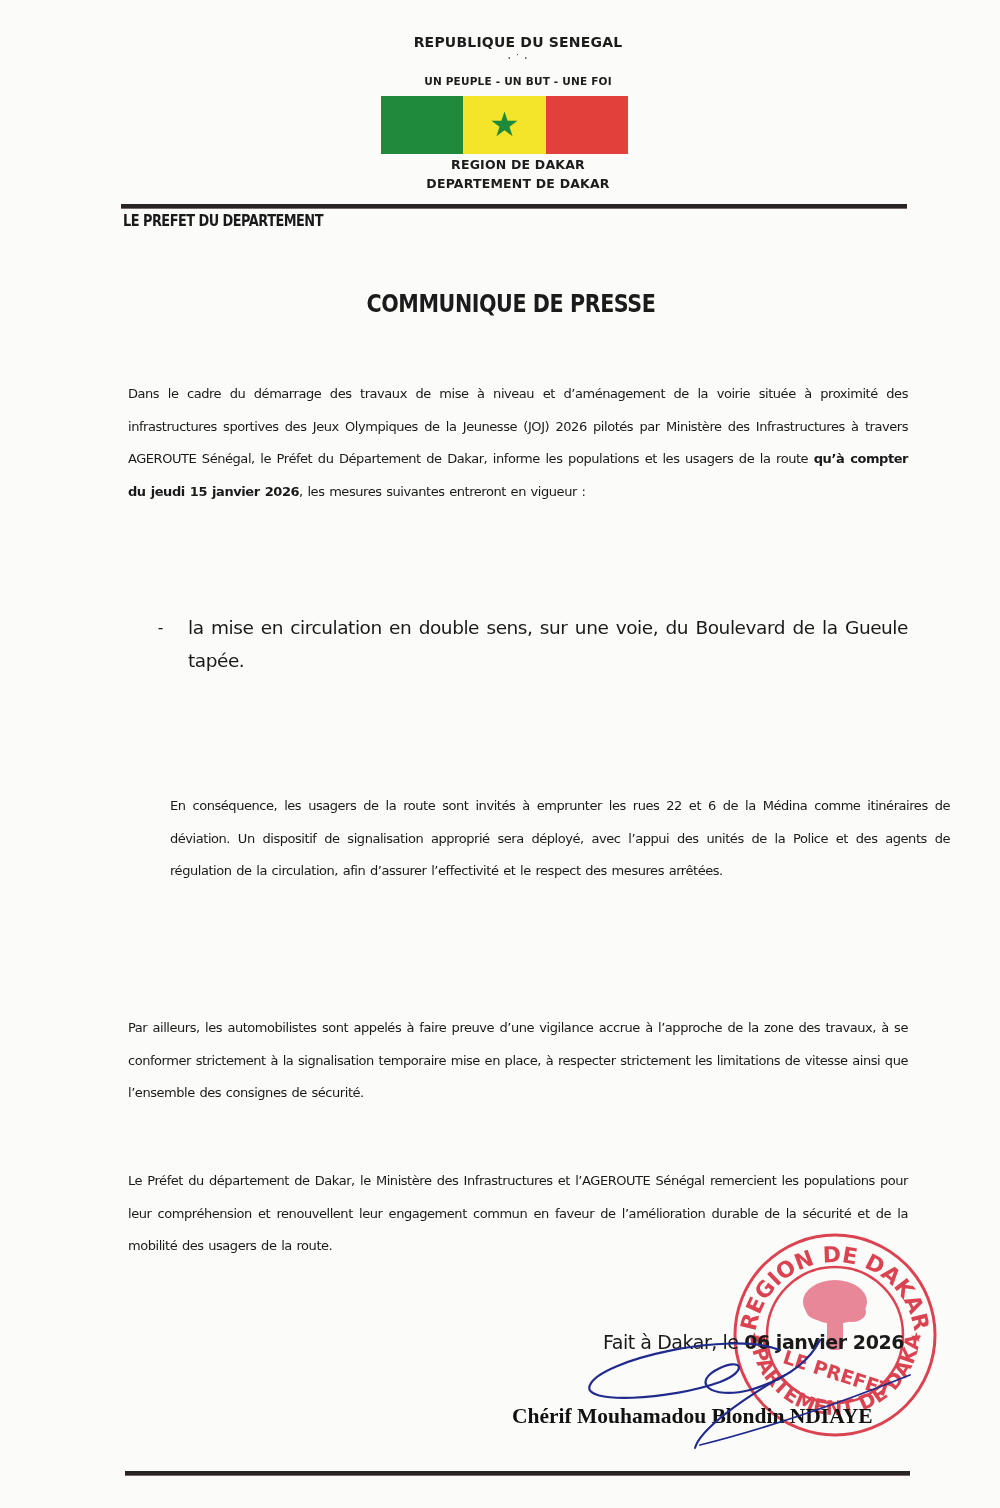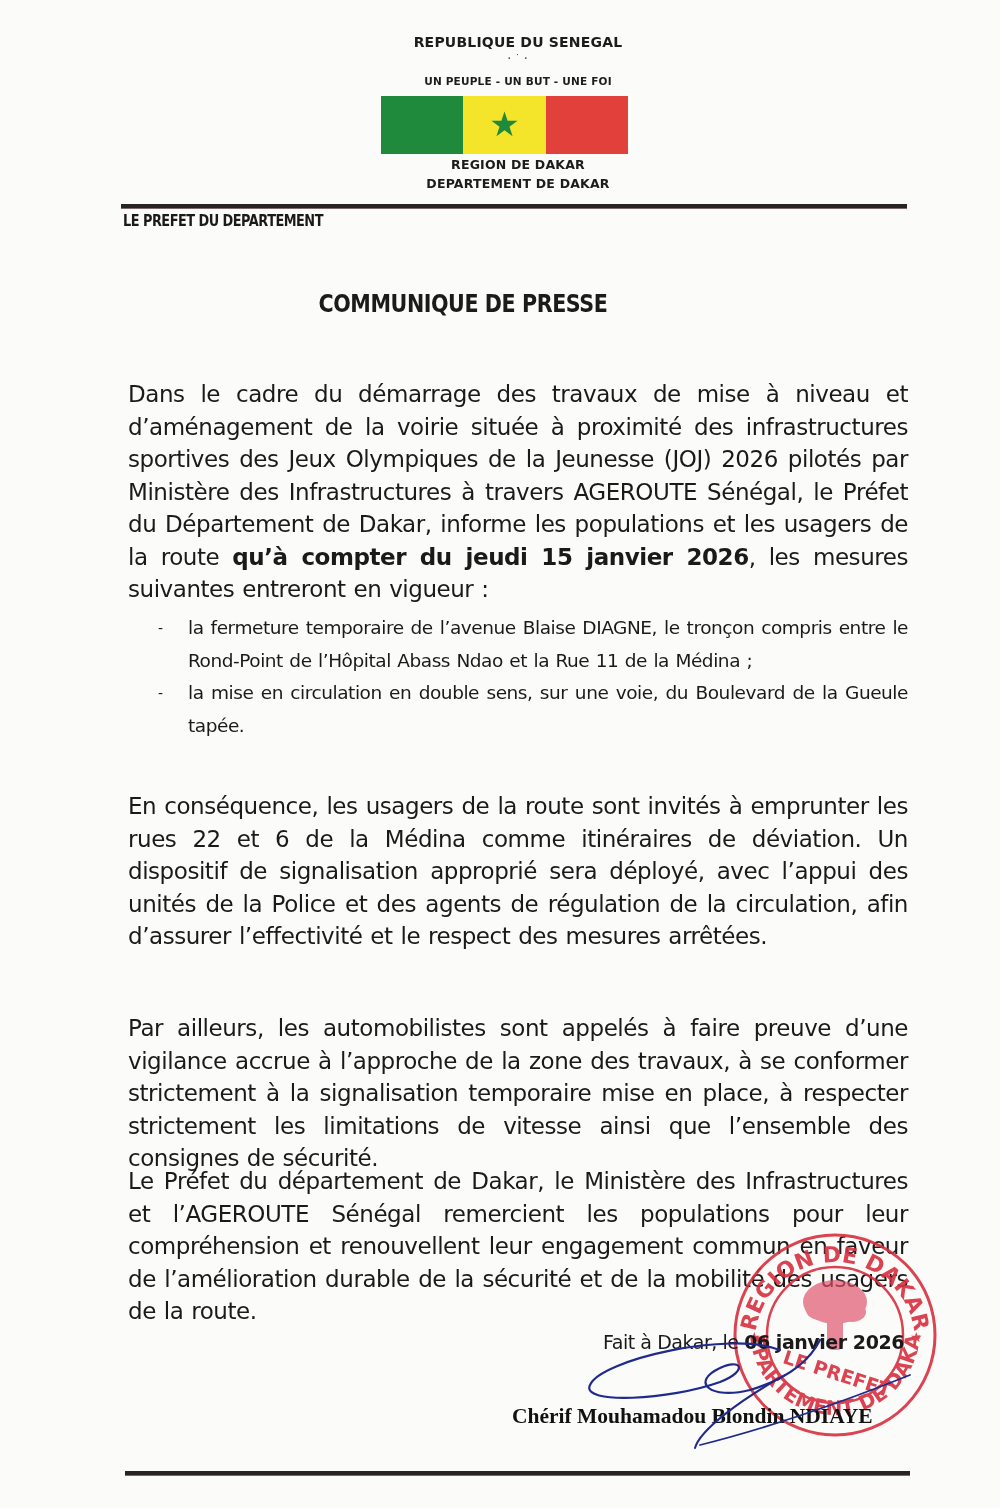--- a/index.html
+++ b/index.html
@@ -40,44 +40,44 @@
     #rule-top { left: 121px; top: 204px; width: 786px; }
     #rule-bottom { left: 125px; top: 1471px; width: 785px; }
     #prefet-label {
       position: absolute; left: 123px; top: 212px;
       font-size: 15px; font-weight: bold; letter-spacing: -0.6px; color: #1a1a1a;
       transform: scaleX(0.86); transform-origin: left top;
     }
     #title {
       position: absolute; left: 0; width: 886px; top: 290px; text-align: center;
       font-size: 24px; font-weight: bold; text-decoration: underline;
-      text-underline-offset: 4px; letter-spacing: -0.5px; color: #1b1b1b;
+      text-underline-offset: 4px; letter-spacing: -0.5px; color: #1b1b1b; padding-left: 48px;
     }
     #title span { display: inline-block; transform: scaleX(0.86); margin-left: 40px; }
     .para {
       position: absolute; left: 128px; width: 780px;
-      font-size: 23px; line-height: 32.5px; text-align: justify;
+      font-size: 13px; line-height: 32.5px; text-align: justify;
       letter-spacing: -0.45px; word-spacing: 1px;
       color: #1a1a1a;
     }
     #p1 { top: 378px; }
     #p1 b { font-weight: bold; }
     .bullet-list {
       position: absolute; left: 128px; width: 780px; top: 612px;
       list-style: none; margin: 0; padding: 0;
     }
     .bullet-list li {
       position: relative; padding-left: 60px;
       font-size: 18.5px; line-height: 32.5px; text-align: justify;
       letter-spacing: -0.45px; word-spacing: 1px;
     }
     .bullet-list li .dot {
       position: absolute; left: 30px; top: 0; font-size: 14px;
     }
-    #p2 { top: 790px; }
+    #p2 { top: 790px; margin-left: 42px; }
     #p3 { top: 1012px; }
     #p4 { top: 1165px; }
     #place-date {
       position: absolute; left: 603px; top: 1331px;
       font-size: 19px; letter-spacing: -0.45px; color: #1a1a1a; z-index: 3;
     }
     #place-date b { font-weight: bold; }
     #signatory {
       position: absolute; left: 512px; top: 1404px;
       font-family: "Liberation Serif", "DejaVu Serif", serif;
@@ -105,21 +105,21 @@
 <div id="dept" class="header-text">DEPARTEMENT DE DAKAR</div>
 
 <div id="rule-top" class="rule"></div>
 <div id="prefet-label">LE PREFET DU DEPARTEMENT</div>
 
 <div id="title"><span>COMMUNIQUE DE PRESSE</span></div>
 
 <div id="p1" class="para"><span>Dans le cadre du démarrage des travaux de mise à niveau et d’aménagement de la voirie située à proximité des infrastructures sportives des Jeux Olympiques de la Jeunesse (JOJ) 2026 pilotés par Ministère des Infrastructures à travers AGEROUTE Sénégal, le Préfet du Département de Dakar, informe les populations et les usagers de la route </span><b>qu’à compter du jeudi 15 janvier 2026</b><span>, les mesures suivantes entreront en vigueur :</span></div>
 
 <ul class="bullet-list">
-  <li><span class="dot">-</span><span>la fermeture temporaire de l’avenue Blaise DIAGNE, le tronçon compris entre le Rond-Point de l’Hôpital Abass Ndao et la Rue 11 de la Médina ;</span></li>
+  <li><span class="dot">-</span></li>
   <li><span class="dot">-</span><span>la mise en circulation en double sens, sur une voie, du Boulevard de la Gueule tapée.</span></li>
 </ul>
 
 <div id="p2" class="para">En conséquence, les usagers de la route sont invités à emprunter les rues 22 et 6 de la Médina comme itinéraires de déviation. Un dispositif de signalisation approprié sera déployé, avec l’appui des unités de la Police et des agents de régulation de la circulation, afin d’assurer l’effectivité et le respect des mesures arrêtées.</div>
 <div id="p3" class="para">Par ailleurs, les automobilistes sont appelés à faire preuve d’une vigilance accrue à l’approche de la zone des travaux, à se conformer strictement à la signalisation temporaire mise en place, à respecter strictement les limitations de vitesse ainsi que l’ensemble des consignes de sécurité.</div>
 <div id="p4" class="para">Le Préfet du département de Dakar, le Ministère des Infrastructures et l’AGEROUTE Sénégal remercient les populations pour leur compréhension et renouvellent leur engagement commun en faveur de l’amélioration durable de la sécurité et de la mobilité des usagers de la route.</div>
 
 <svg id="stamp" viewBox="0 0 210 210">
   <defs>
     <path id="arcTop" d="M 25 112 A 80 80 0 0 1 185 112"></path>

